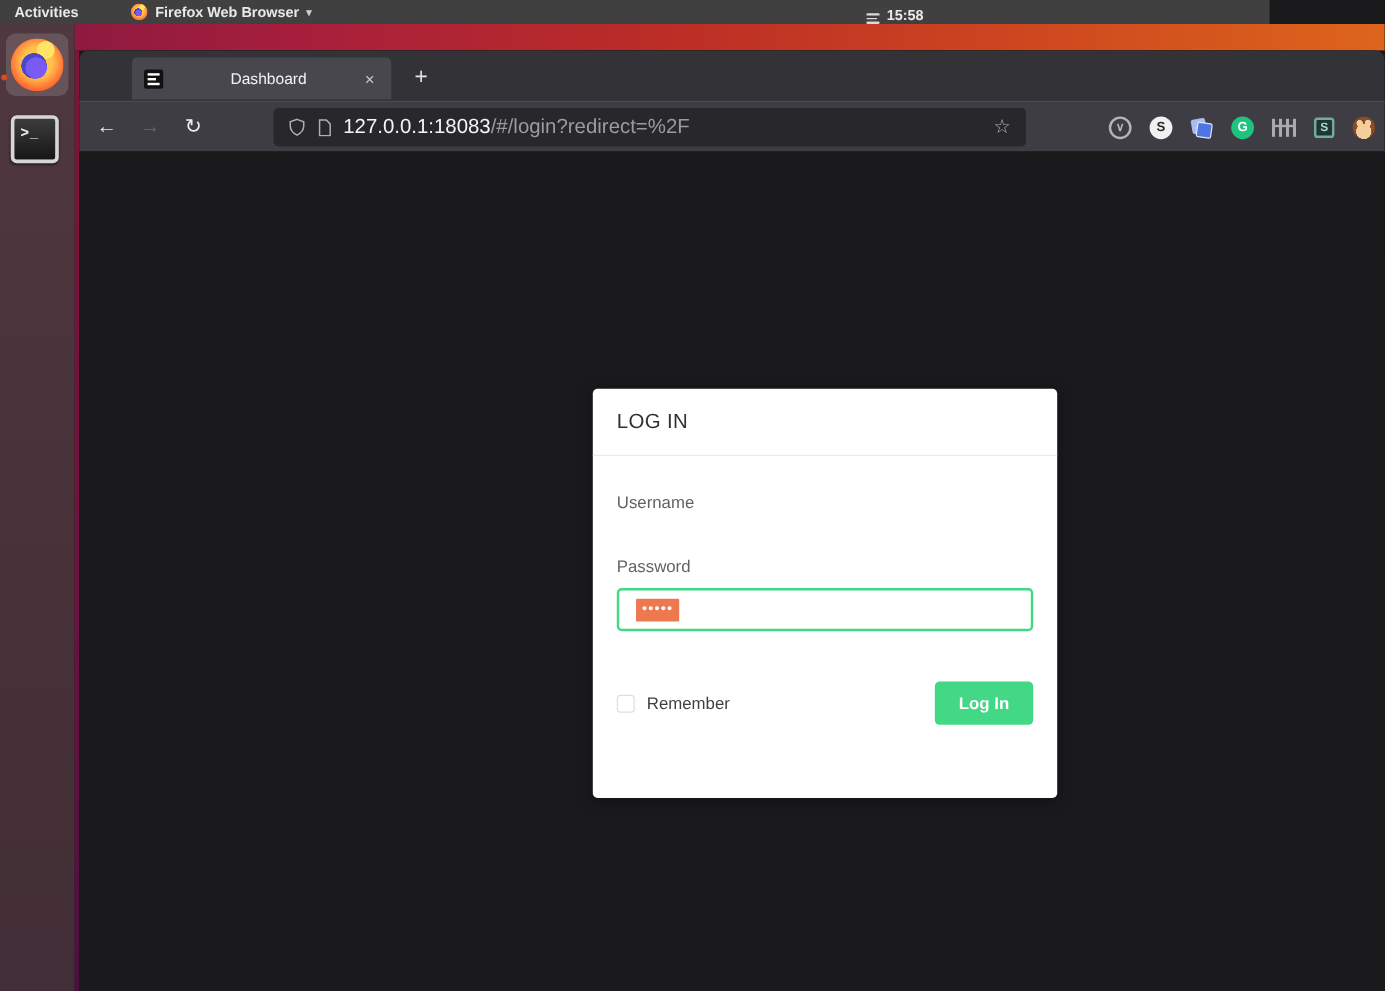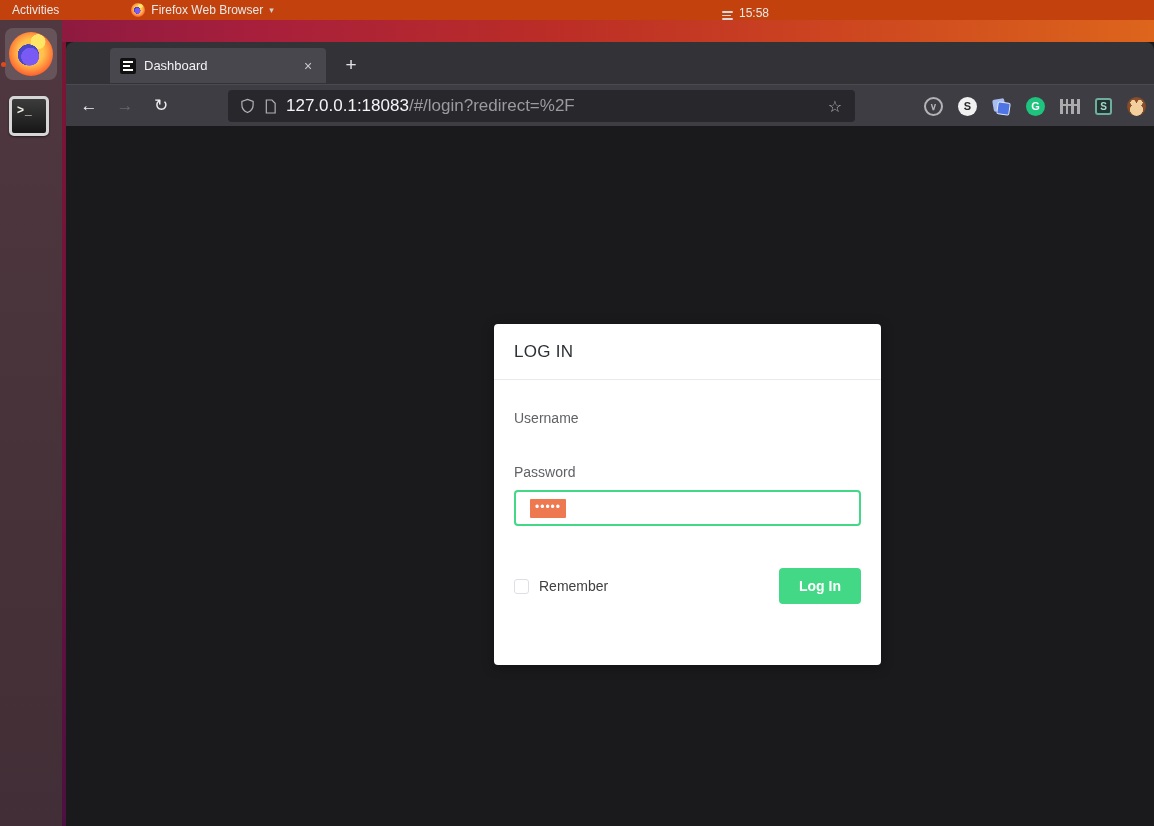--- a/index.html
+++ b/index.html
@@ -1,24 +1,24 @@
 <!DOCTYPE html>
 <html><head>
 <meta charset="utf-8">
 <style>
   * { margin:0; padding:0; box-sizing:border-box; }
   html,body { width:1154px; height:826px; overflow:hidden; }
   body { font-family:"Liberation Sans", sans-serif; background:#1a191c; position:relative; }
 
   
-  .top-panel { position:absolute; left:0; top:0; width:1154px; height:20px;
-    background:#c2410c; color:#e9e9e9; font-size:12px; font-weight:normal;
+  .top-panel { position:absolute; left:0; top:0; width:1058px; height:20px;
+    background:#404040; color:#e9e9e9; font-size:12px; font-weight:bold;
     display:flex; align-items:center; z-index:30; }
   .activities { padding:0 12px; height:100%; display:flex; align-items:center; }
-  .app-menu { display:flex; align-items:center; gap:6px; margin-left:60px; }
+  .app-menu { display:flex; align-items:center; gap:6px; margin-left:32px; }
   .caret { font-size:9px; color:#cfcfcf; }
   .clock { position:absolute; left:722px; top:0; height:20px; display:flex; align-items:flex-end; gap:6px; }
   .clock-lines { width:11px; height:9px; display:flex; flex-direction:column; justify-content:space-between; }
   .clock-lines i { display:block; height:1.6px; background:#d9d9d9; border-radius:1px; }
   .clock-lines i:nth-child(2){ width:80%; }
 
   
   .wallpaper-strip { position:absolute; left:62px; top:20px; width:1092px; height:22px;
     background:linear-gradient(90deg,#8e1a40 0%, #a81f3c 18%, #bb2d26 45%, #cc4420 70%, #d6581d 88%, #dd651c 100%); }
   .wallpaper-sliver { position:absolute; left:62px; top:42px; width:4px; height:784px;
@@ -48,21 +48,21 @@
     border-radius:8px 8px 0 0; overflow:hidden; background:#1a191c; }
 
   .tab-bar { height:42px; background:#333237; display:flex; align-items:flex-end; }
   .tab { margin-left:44px; width:216px; height:35px; background:#48474d; border-radius:4px 4px 0 0;
     display:flex; align-items:center; padding:0 8px 0 10px; color:#f2f2f4; font-size:13px; gap:8px;
     margin-bottom:1px; }
   .favicon { width:16px; height:16px; background:#111; border-radius:2px;
     display:flex; flex-direction:column; justify-content:center; gap:2px; padding:0 3px; }
   .favicon i { display:block; height:2px; background:#fff; }
   .favicon i:nth-child(2){ width:70%; }
-  .tab-title { flex:1; white-space:nowrap; overflow:hidden; }
+  .tab-title { flex:1; white-space:nowrap; overflow:hidden;margin-left:48px; }
   .tab-close { color:#c9c9cc; font-size:14px; width:20px; height:20px; display:flex;
     align-items:center; justify-content:center; border-radius:3px; }
   .new-tab { width:30px; height:30px; margin-left:10px; margin-bottom:4px; color:#e2e2e4;
     font-size:19px; font-weight:300; display:flex; align-items:center; justify-content:center; border-radius:4px; }
 
   .nav-bar { height:42px; background:#3e3d43; border-top:1px solid #4b4a51;
     display:flex; align-items:center; position:relative; }
   .nav-btn { width:30px; height:30px; display:flex; align-items:center; justify-content:center;
     color:#ededef; font-size:17px; margin-left:6px; border-radius:4px; }
   .nav-btn.first { margin-left:8px; }

